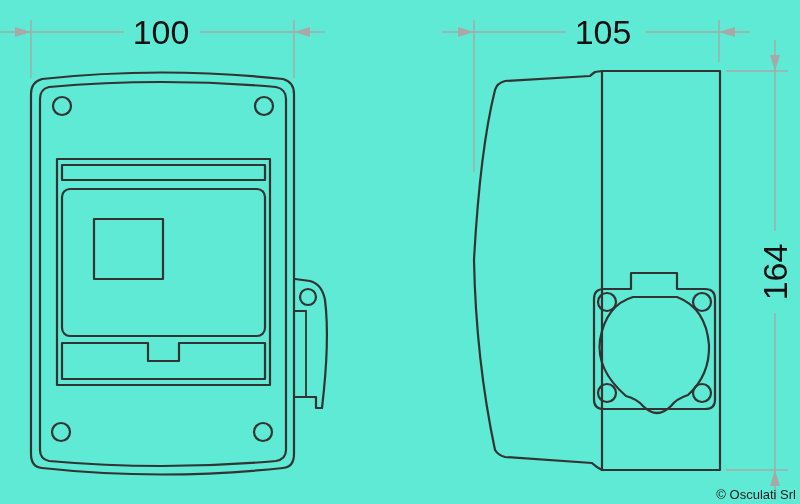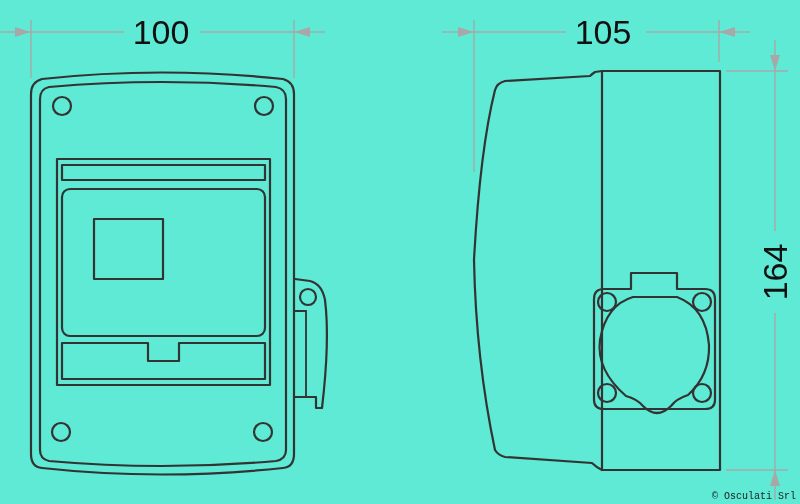--- a/index.html
+++ b/index.html
@@ -3,21 +3,21 @@
   <meta charset="utf-8">
   <style>
     html, body { margin: 0; padding: 0; background: #ffffff; }
     #canvas { position: relative; width: 800px; height: 504px; overflow: hidden; background: #5eead4; }
     svg { position: absolute; left: 0; top: 0; }
     .outline { fill: none; stroke: #333333; stroke-width: 2.2; stroke-linejoin: round; stroke-linecap: round; }
     .outline-thin { fill: none; stroke: #333333; stroke-width: 1.8; }
     .dim { fill: none; stroke: #a8a8a8; stroke-width: 1.4; }
     .arrow { fill: #a8a8a8; stroke: none; }
     .dim-text { font-family: "Liberation Sans", sans-serif; font-size: 34px; fill: #111111; }
-    .copyright { position: absolute; right: 4px; bottom: 2px; font-family: Liberation Mono, monospace; font-size: 10px; color: #222222; }
+    .copyright { position: absolute; right: 4px; bottom: 2px; font-family: Liberation Sans, sans-serif; font-size: 13px; color: #222222; }
   </style>
 </head>
 <body>
 
 <div id="canvas">
   <svg width="800" height="504" viewBox="0 0 800 504">
 
     <g>
       <line class="dim" x1="31" y1="20" x2="31" y2="78"></line>
       <line class="dim" x1="294" y1="20" x2="294" y2="78"></line>

